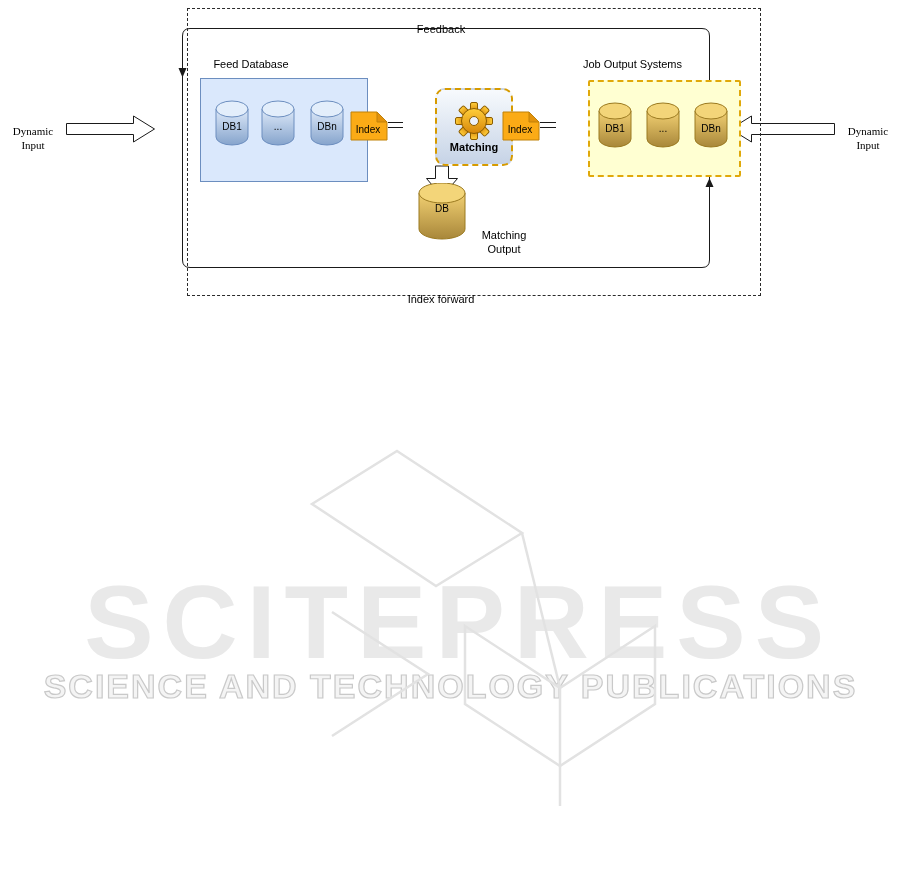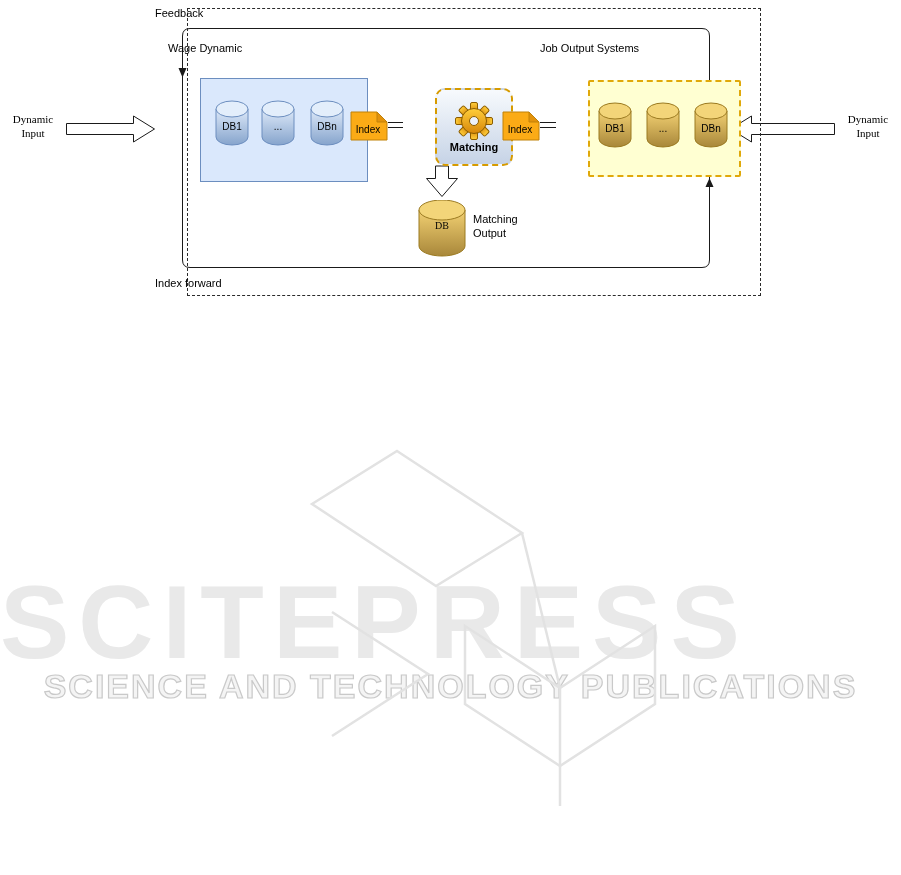--- a/index.html
+++ b/index.html
@@ -2,39 +2,39 @@
 <html><head>
 <meta charset="utf-8">
 <style>
   html,body{margin:0;padding:0;}
   body{
     width:901px;height:875px;position:relative;background:#ffffff;
     font-family:"Liberation Sans",sans-serif;overflow:hidden;color:#000;
   }
   .abs{position:absolute;margin-left:32px;}
   .lbl{position:absolute;font-size:11px;color:#000;line-height:1.3;}
-  .center{}
+  .center{text-align:center;margin-top:16px;}
   .ml{white-space:pre-line;}
-  .serif{font-family:"Liberation Serif",serif;font-size:11px;text-align:center;}
+  .serif{font-family:"Liberation Serif",serif;font-size:11px;text-align:center;margin-top:12px;}
   #wires{position:absolute;left:0;top:0;}
   #outer-dash{left:155px;top:8px;width:572px;height:286px;border:1px dashed #2b2b2b;}
   #blue-box{left:168px;top:78px;width:166px;height:102px;background:#dae8fc;border:1px solid #6c8ebf;}
   #yellow-box{left:556px;top:80px;width:153px;height:97px;background:#ffffd2;border:2px dashed #e0a80a;border-radius:2px;box-sizing:border-box;}
   #match-box{
     left:403px;top:88px;width:78px;height:78px;box-sizing:border-box;
     border:2px dashed #d79b00;border-radius:10px;
     background:linear-gradient(180deg,#f7fafd 0%,#c6d3e6 100%);
     display:flex;flex-direction:column;align-items:center;justify-content:center;
   }
   #match-label{font-size:11px;font-weight:bold;margin-top:1px;}
   .cyl{position:absolute;width:36px;height:46px;}
   .cyl-big{position:absolute;width:50px;height:58px;}
   .idx{position:absolute;width:38px;height:48px;}
   #wm-brand{
-    position:absolute;left:0;top:570px;width:833px;text-align:left;
+    position:absolute;left:0;top:570px;width:833px;text-align:right;
     font-size:104px;font-weight:bold;letter-spacing:9px;color:#e9e9e9;line-height:1;
   }
   #wm-tagline{
     position:absolute;left:0;top:669px;width:901px;text-align:center;
     font-size:34px;font-weight:bold;letter-spacing:2px;color:#f4f4f4;
     -webkit-text-stroke:1.2px #c9c9c9;line-height:1;
   }
   #wm-logo{position:absolute;left:0;top:0;pointer-events:none;}
 </style>
 </head>
@@ -77,21 +77,21 @@
 
     <path d="M66.5 123.5 H133.5 V116 L154.5 129 L133.5 142 V134.5 H66.5 Z" fill="#ffffff" stroke="#1a1a1a" stroke-width="1"></path>
     <path d="M834.5 123.5 H751.5 V116 L730.5 129 L751.5 142 V134.5 H834.5 Z" fill="#ffffff" stroke="#1a1a1a" stroke-width="1"></path>
   </svg>
 
   <div id="outer-dash" class="abs"></div>
 
   <div class="lbl center" style="left:155px;top:6px;width:572px;">Feedback</div>
   <div class="lbl center" style="left:155px;top:276px;width:572px;">Index forward</div>
 
-  <div class="lbl center" style="left:168px;top:41px;width:166px;">Wage Dynamic</div>
+  <div class="lbl center" style="left:168px;top:41px;width:166px;">Feed Database</div>
   <div class="lbl center" style="left:540px;top:41px;width:185px;">Job Output Systems</div>
 
   <div class="lbl serif ml" style="left:6px;top:112px;width:54px;">Dynamic
 Input</div>
   <div class="lbl serif ml" style="left:841px;top:112px;width:54px;">Dynamic
 Input</div>
 
   <div id="blue-box" class="abs">
     <div class="cyl" style="left:13px;top:21px;">
       <svg width="36" height="46" viewBox="0 0 36 46">
@@ -167,21 +167,21 @@
     </div>
     <div class="cyl" style="left:103px;top:20px;">
       <svg width="36" height="46" viewBox="0 0 36 46">
         <path d="M2 9 L2 37 A16 8 0 0 0 34 37 L34 9" fill="url(#gGold)" stroke="#9b7a21"></path>
         <ellipse cx="18" cy="9" rx="16" ry="8" fill="#f3d579" stroke="#9b7a21"></ellipse>
         <text x="18" y="30" text-anchor="middle" font-size="10" fill="#000">DBn</text>
       </svg>
     </div>
   </div>
 
-  <div class="cyl-big" style="left:417px;top:200px;font-family:Liberation Serif, serif;">
+  <div class="cyl-big" style="left:417px;top:183px;">
     <svg width="50" height="58" viewBox="0 0 50 58">
       <path d="M2 10 L2 46 A23 10 0 0 0 48 46 L48 10" fill="url(#gGold)" stroke="#9b7a21"></path>
       <ellipse cx="25" cy="10" rx="23" ry="10" fill="#f3d579" stroke="#9b7a21"></ellipse>
       <text x="25" y="29" text-anchor="middle" font-size="10" fill="#000">DB</text>
     </svg>
   </div>
   <div class="lbl ml center" style="left:473px;top:212px;width:62px;">Matching
 Output</div>
 
   <div>

